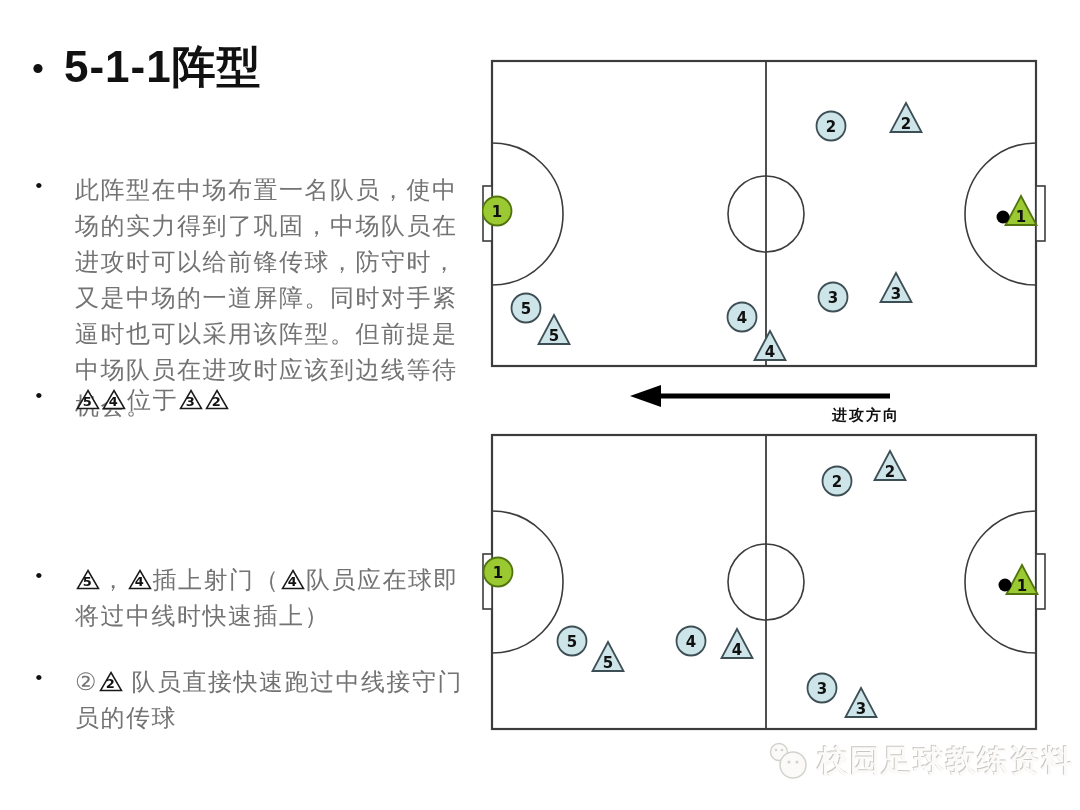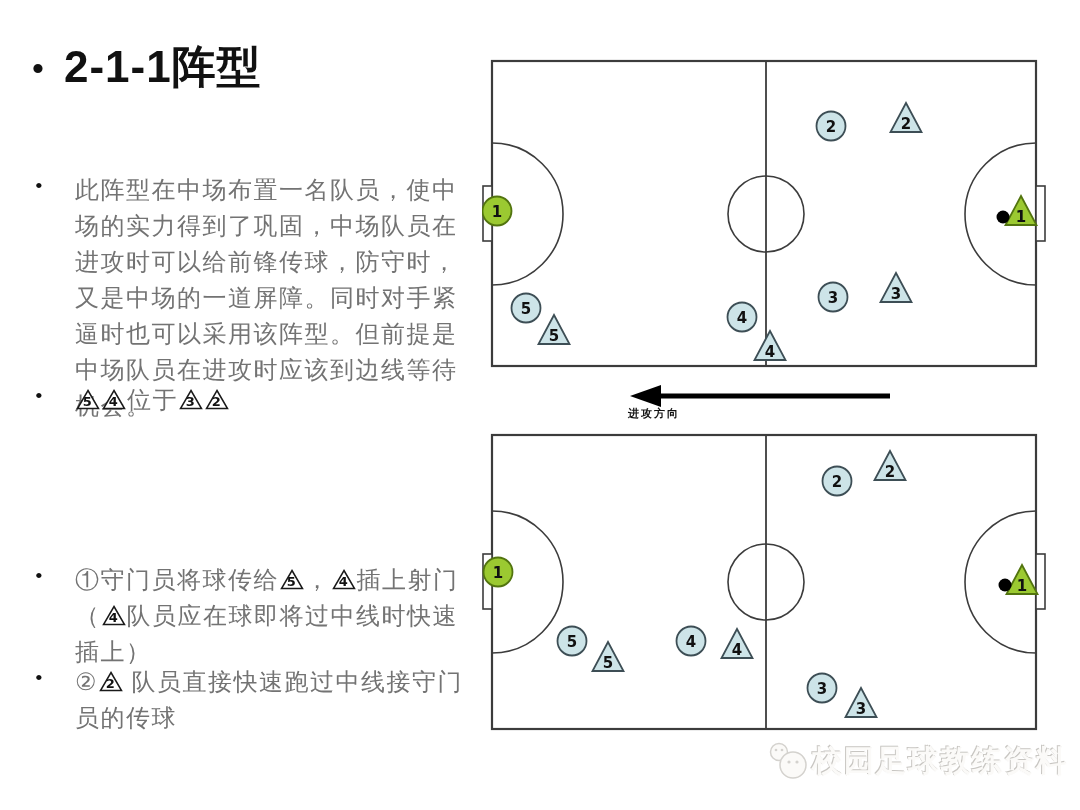--- a/index.html
+++ b/index.html
@@ -23,36 +23,36 @@
   #bullet-3{top:562px;}
   #bullet-4{top:664px;}
 
   
   .field-svg{position:absolute;}
   #field-top{left:482px;top:56px;}
   #field-bottom{left:482px;top:430px;}
 
   
   #attack-arrow{position:absolute;left:628px;top:383px;}
-  #attack-label{position:absolute;left:628px;top:406px;width:272px;text-align:left;
-                font-size:11px;font-weight:bold;letter-spacing:2px;color:#111;}
+  #attack-label{position:absolute;left:628px;top:406px;width:272px;text-align:right;
+                font-size:15px;font-weight:bold;letter-spacing:2px;color:#111;}
 
   
   .watermark{position:absolute;left:766px;top:740px;display:flex;align-items:center;}
-  .watermark .wm-text{font-size:30px;font-weight:bold;letter-spacing:2px;
+  .watermark .wm-text{font-size:30px;font-weight:bold;letter-spacing:2px;margin-left:6px;
       color:#fbfaf8;text-shadow:-1px -1px 0 #c8c6c2, 1px 1px 0 #ffffff, 0 0 1px #d8d6d2;}
 </style>
 </head>
 <body>
 
 <div class="slide">
 
   <div class="title-row">
     <span class="title-dot">•</span>
-    <span class="title-text">2-1-1阵型</span>
+    <span class="title-text">5-1-1阵型</span>
   </div>
 
   <div class="bullet" id="bullet-1">
     <span class="dot">•</span>
     <span class="txt"><span>此阵型在中场布置一名队员，使中场的实力得到了巩固，中场队员在进攻时可以给前锋传球，防守时，又是中场的一道屏障。同时对手紧逼时也可以采用该阵型。但前提是中场队员在进攻时应该到边线等待机会。</span></span>
   </div>
   <div class="bullet" id="bullet-2">
     <span class="dot">•</span>
     <span class="txt"><svg width="24" height="21" viewBox="0 0 24 21">
           <polygon points="12,1.5 22.5,19.5 1.5,19.5" fill="#ffffff" stroke="#1a1a1a" stroke-width="1.5"></polygon>
@@ -63,21 +63,21 @@
         </svg><span>位于</span><svg width="24" height="21" viewBox="0 0 24 21">
           <polygon points="12,1.5 22.5,19.5 1.5,19.5" fill="#ffffff" stroke="#1a1a1a" stroke-width="1.5"></polygon>
           <text x="12" y="17" text-anchor="middle" font-family="DejaVu Sans, Liberation Sans, sans-serif" font-size="13" font-weight="bold" fill="#111">3</text>
         </svg><svg width="24" height="21" viewBox="0 0 24 21">
           <polygon points="12,1.5 22.5,19.5 1.5,19.5" fill="#ffffff" stroke="#1a1a1a" stroke-width="1.5"></polygon>
           <text x="12" y="17" text-anchor="middle" font-family="DejaVu Sans, Liberation Sans, sans-serif" font-size="13" font-weight="bold" fill="#111">2</text>
         </svg></span>
   </div>
   <div class="bullet" id="bullet-3">
     <span class="dot">•</span>
-    <span class="txt"><span>①守门员将球传给</span><svg width="24" height="21" viewBox="0 0 24 21">
+    <span class="txt"><svg width="24" height="21" viewBox="0 0 24 21">
           <polygon points="12,1.5 22.5,19.5 1.5,19.5" fill="#ffffff" stroke="#1a1a1a" stroke-width="1.5"></polygon>
           <text x="12" y="17" text-anchor="middle" font-family="DejaVu Sans, Liberation Sans, sans-serif" font-size="13" font-weight="bold" fill="#111">5</text>
         </svg><span>，</span><svg width="24" height="21" viewBox="0 0 24 21">
           <polygon points="12,1.5 22.5,19.5 1.5,19.5" fill="#ffffff" stroke="#1a1a1a" stroke-width="1.5"></polygon>
           <text x="12" y="17" text-anchor="middle" font-family="DejaVu Sans, Liberation Sans, sans-serif" font-size="13" font-weight="bold" fill="#111">4</text>
         </svg><span>插上射门（</span><svg width="24" height="21" viewBox="0 0 24 21">
           <polygon points="12,1.5 22.5,19.5 1.5,19.5" fill="#ffffff" stroke="#1a1a1a" stroke-width="1.5"></polygon>
           <text x="12" y="17" text-anchor="middle" font-family="DejaVu Sans, Liberation Sans, sans-serif" font-size="13" font-weight="bold" fill="#111">4</text>
         </svg><span>队员应在球即将过中线时快速插上）</span></span>
   </div>

